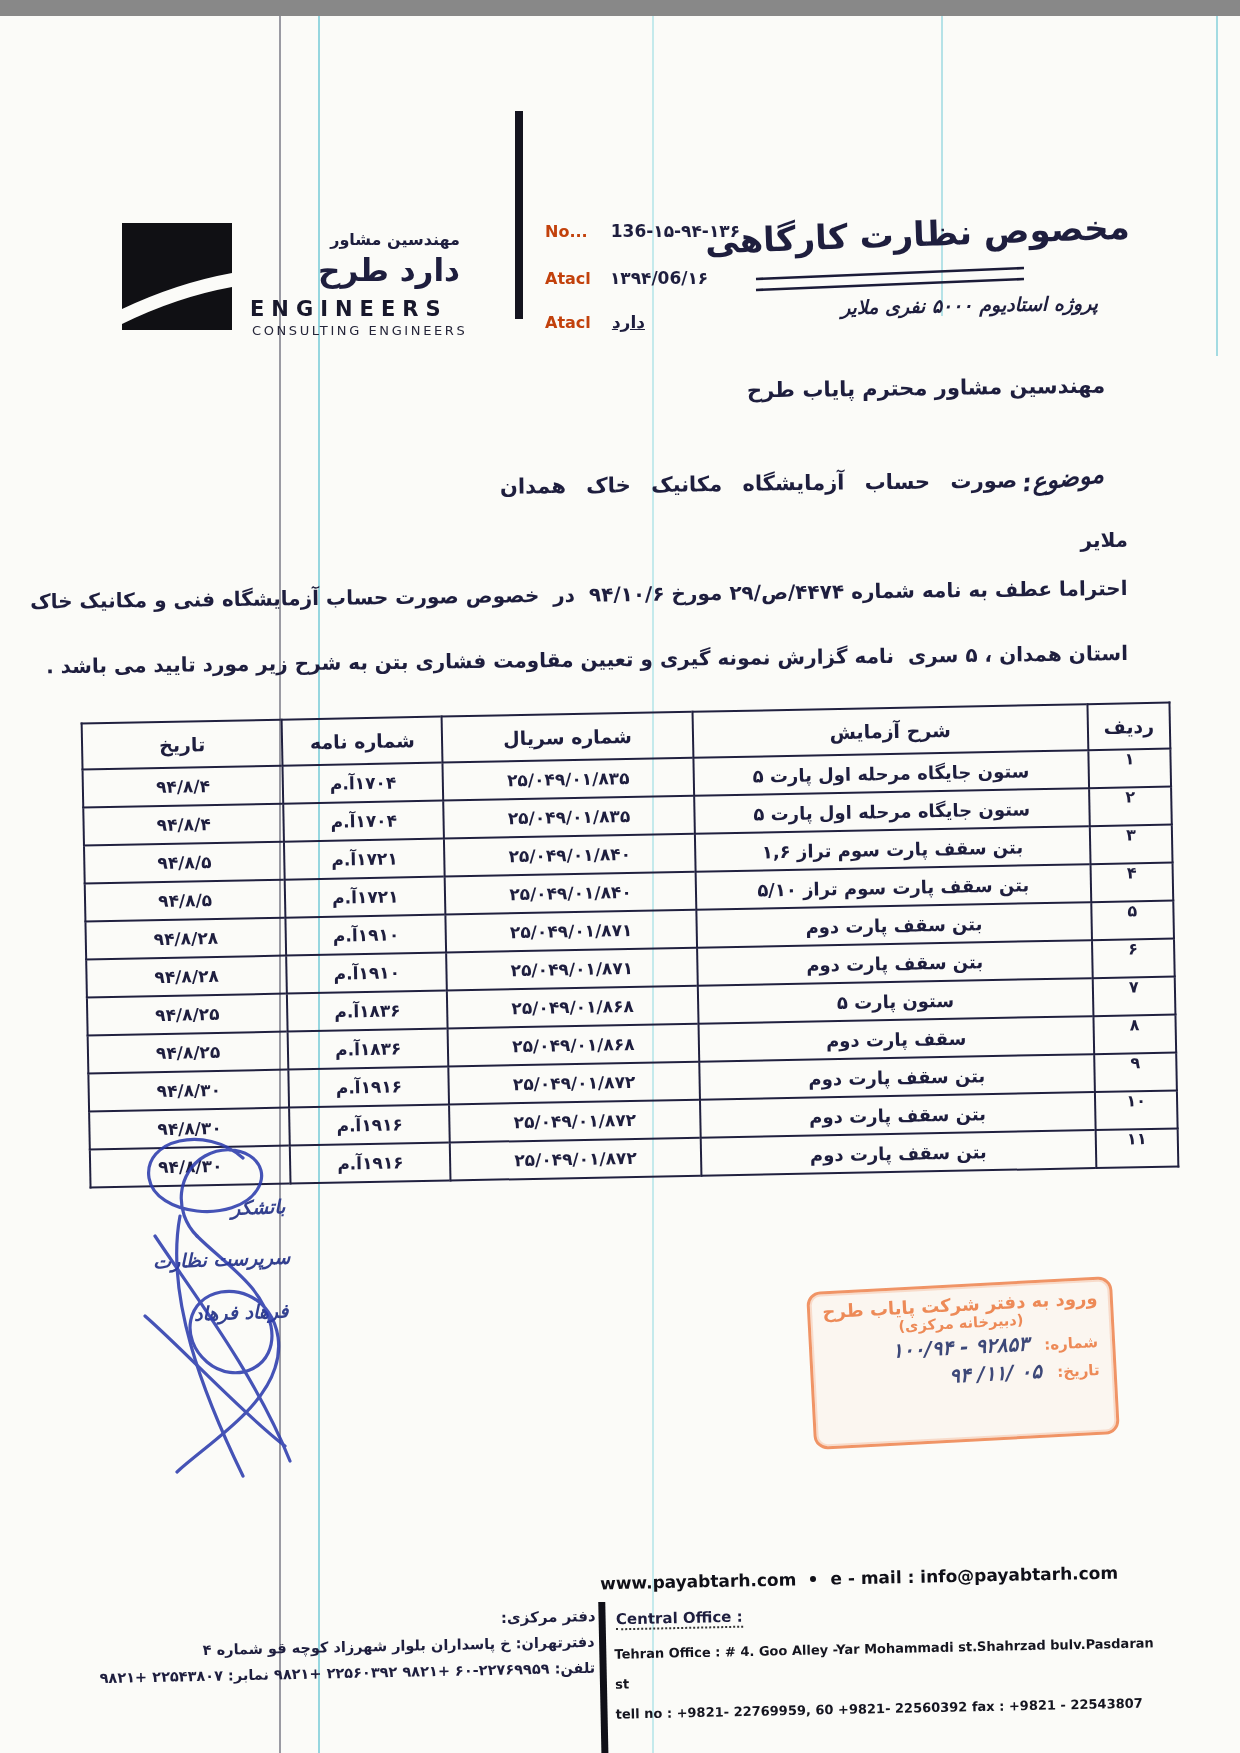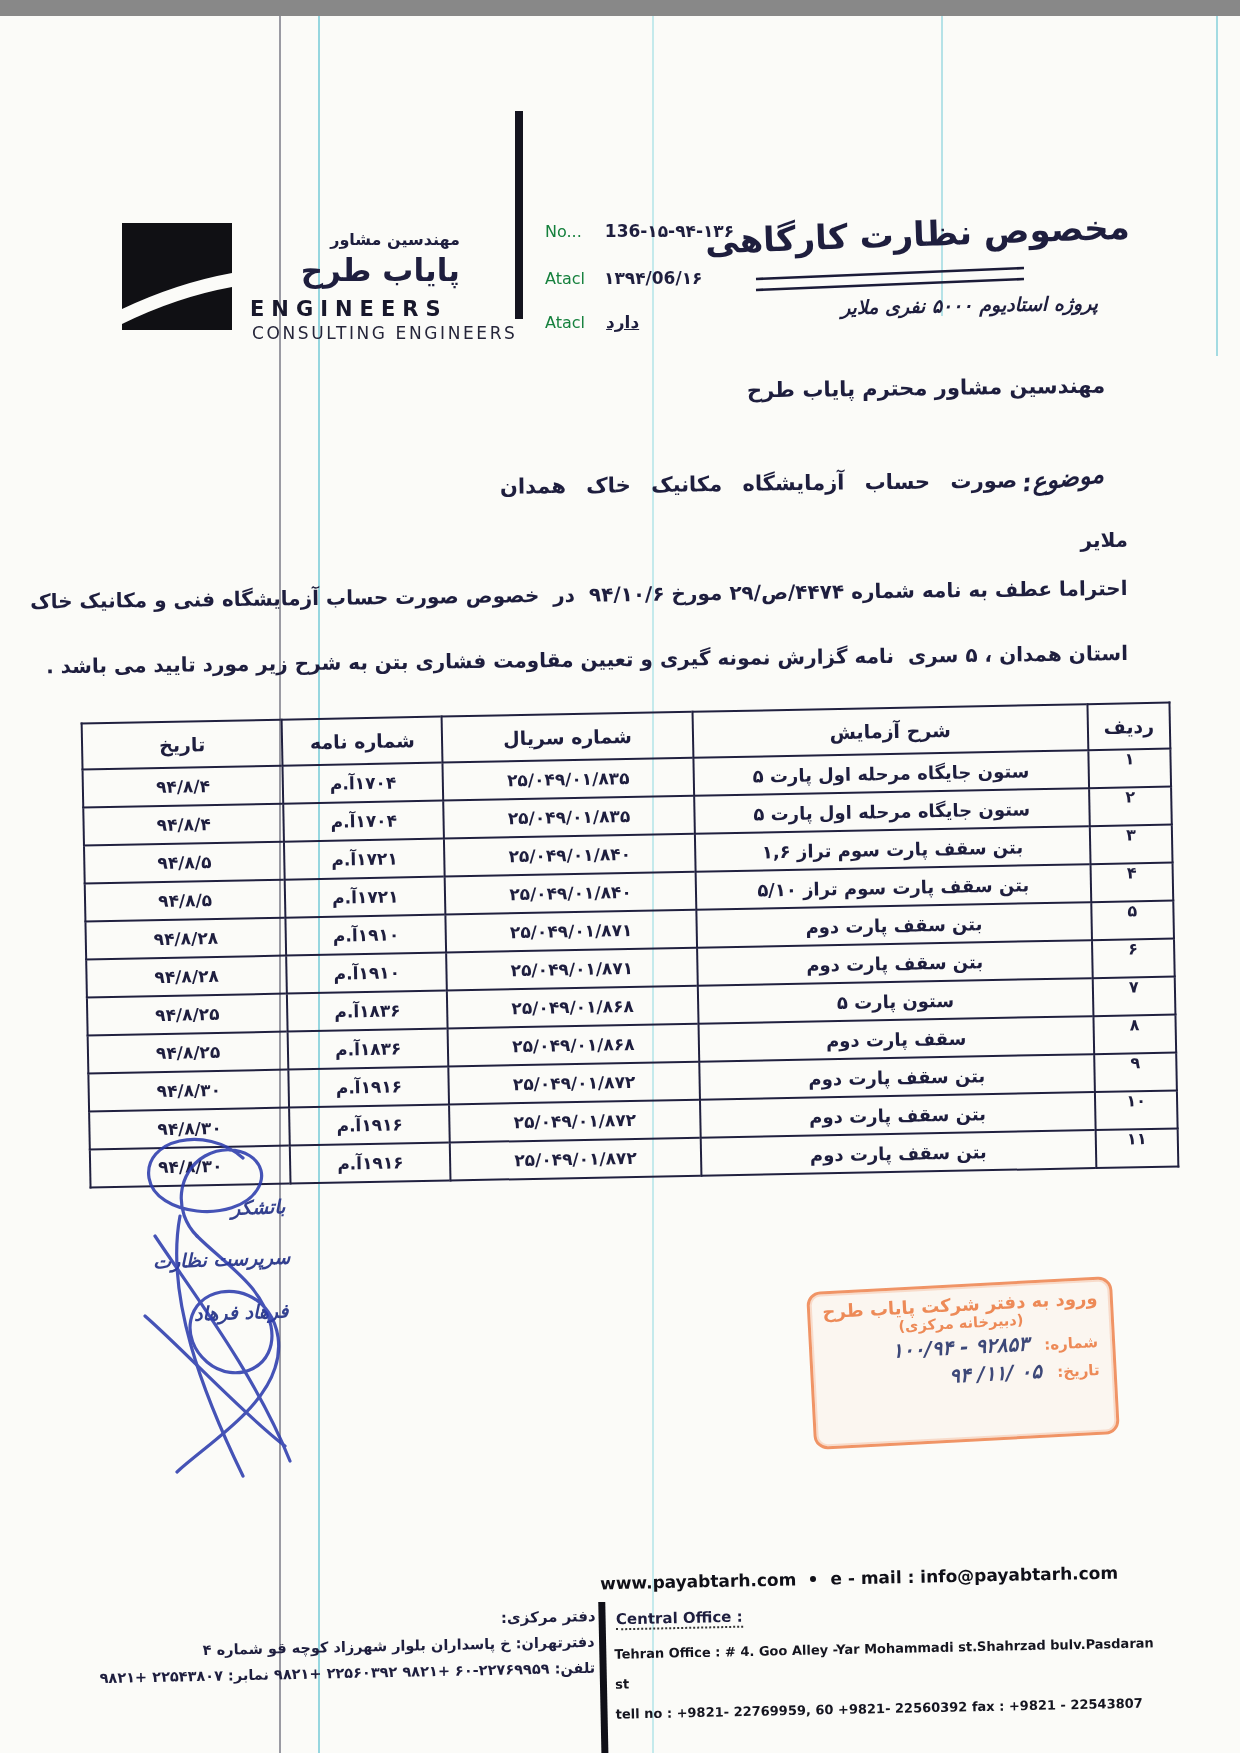--- a/index.html
+++ b/index.html
@@ -11,23 +11,23 @@
   .v1{left:279px;background:rgba(35,35,60,.45);}
   .v2{left:318px;background:rgba(0,160,185,.40);}
   .v3{left:652px;background:rgba(0,175,195,.22);}
   .v4{left:1216px;height:340px;background:rgba(0,160,185,.35);}
   .v5{left:941px;height:300px;background:rgba(0,160,185,.28);}
   
   .logo-box{left:122px;top:207px;width:110px;height:107px;}
   .brand-fa-small{right:780px;top:214px;font-size:16px;font-weight:700;}
   .brand-fa{right:780px;top:236px;font-size:31px;font-weight:700;letter-spacing:0;}
   .brand-en{left:250px;top:281px;font-size:21px;font-weight:700;letter-spacing:7px;color:#18182c;}
-  .brand-en-sub{left:252px;top:307px;font-size:17px;letter-spacing:2.6px;color:#26263a;font-weight:500;}
+  .brand-en-sub{left:252px;top:307px;font-size:13px;letter-spacing:2.6px;color:#26263a;font-weight:500;}
   .head-vbar{left:515px;top:95px;width:8px;height:208px;background:#14141f;}
-  .meta-label{font-size:16px;font-weight:400;color:#15803d;}
+  .meta-label{font-size:16px;font-weight:700;color:#c2410c;}
   .meta-value{font-size:17px;font-weight:700;}
   .dept-title{right:110px;top:198px;font-size:34px;font-weight:700;transform:rotate(-2deg);}
   .dept-underline{left:750px;top:246px;}
   .project-line{right:142px;top:278px;font-size:19px;font-weight:700;font-style:italic;transform:rotate(-1deg);}
   
   .recipient{right:135px;top:360px;font-size:21px;font-weight:700;transform:rotate(-.8deg);}
   .subject-wrap{right:130px;top:452px;transform:rotate(-.7deg);white-space:nowrap;}
   .subject-label{font-size:24px;font-weight:700;font-style:italic;display:inline-block;transform:rotate(-6deg);margin-right:6px;}
   .subject-text{font-size:21px;font-weight:700;word-spacing:13px;}
   .salutation{right:112px;top:512px;font-size:20px;font-weight:700;}
@@ -77,21 +77,21 @@
   <div class="vline v4"></div>
   <div class="vline v5"></div>
 
   <div class="abs logo-box">
     <svg width="110" height="107" viewBox="0 0 110 107">
       <rect x="0" y="0" width="110" height="107" fill="#101014"></rect>
       <path d="M0,86 Q55,60 110,50 L110,64 Q55,74 0,101 Z" fill="#fbfbf8"></path>
     </svg>
   </div>
   <div class="abs brand-fa-small" dir="rtl">مهندسین مشاور</div>
-  <div class="abs brand-fa" dir="rtl">پایاب طرح</div>
+  <div class="abs brand-fa" dir="rtl">دارد طرح</div>
   <div class="abs brand-en">ENGINEERS</div>
   <div class="abs brand-en-sub">CONSULTING ENGINEERS</div>
   <div class="abs head-vbar"></div>
 
   <div class="abs" style="left:545px;top:205px;">
     <span class="meta-label">No...</span>
     <span class="meta-value" dir="ltr" style="margin-left:18px;">136-۱۵-۹۴-۱۳۶</span>
   </div>
   <div class="abs" style="left:545px;top:252px;">
     <span class="meta-label">Atacl</span>

